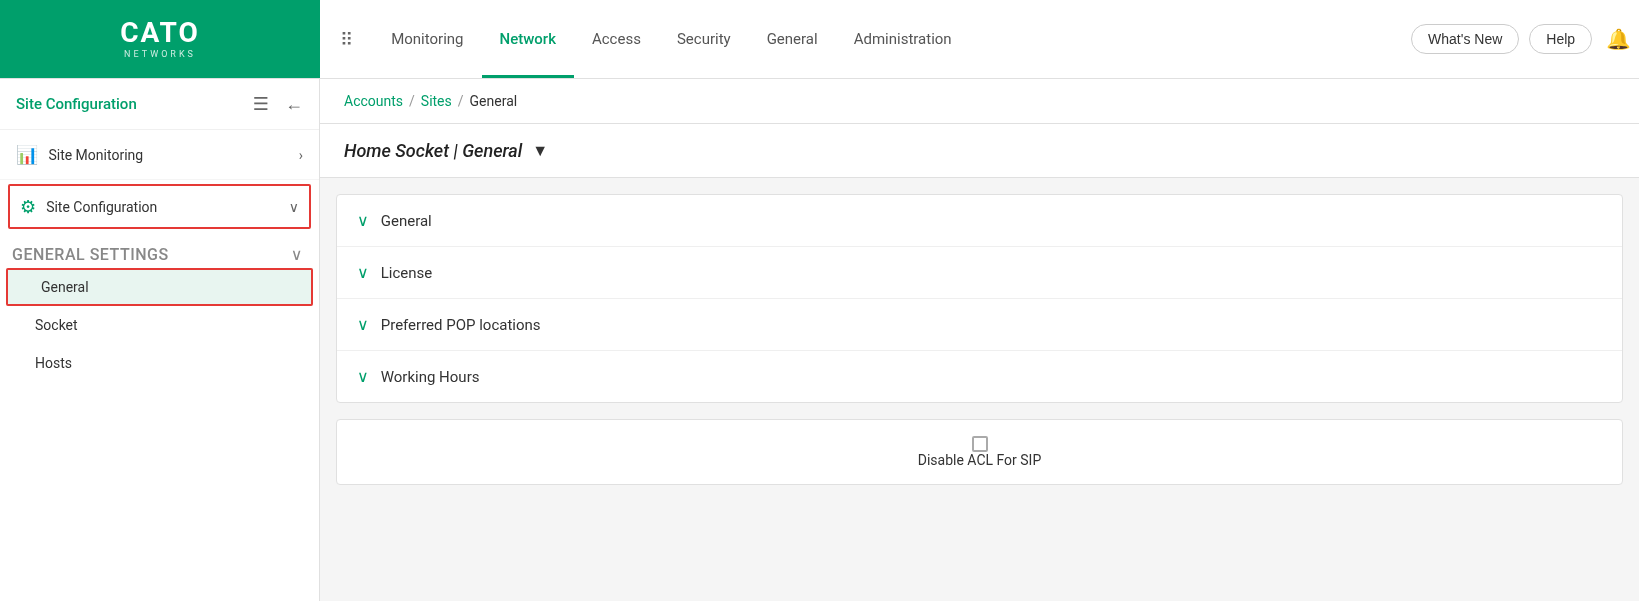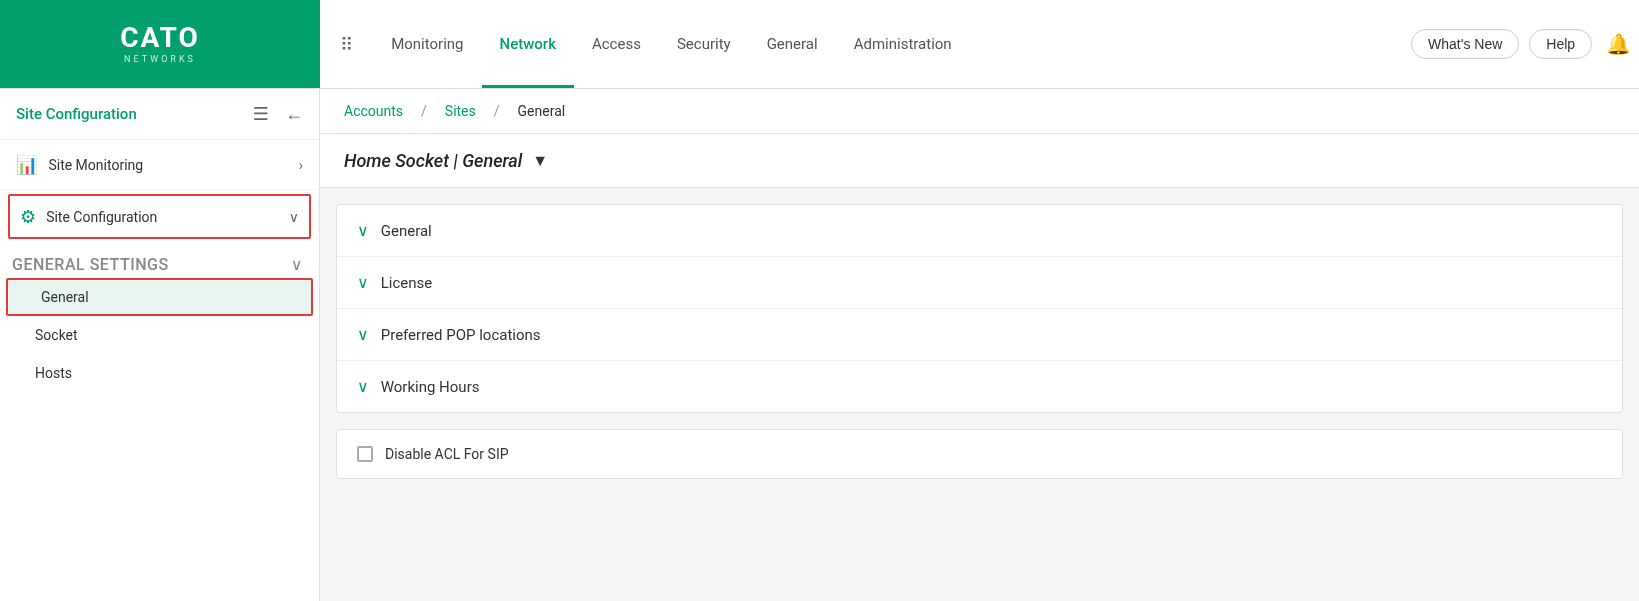--- a/index.html
+++ b/index.html
@@ -2,21 +2,21 @@
 <html><head>
   <meta charset="utf-8">
   <style>
     * { box-sizing: border-box; margin: 0; padding: 0; }
     body { font-family: 'Roboto', Arial, sans-serif; font-size: 14px; color: #333; display: flex; flex-direction: column; height: 601px; overflow: hidden; }
 
     
     .top-nav {
       display: flex;
       align-items: center;
-      height: 89px;
+      height: 79px;
       background: #fff;
       border-bottom: 1px solid #e0e0e0;
       flex-shrink: 0;
     }
     .logo-area {
       width: 320px;
       min-width: 320px;
       background: #009f6b;
       height: 100%;
       display: flex;
@@ -197,21 +197,21 @@
       display: flex;
       flex-direction: column;
     }
     .breadcrumb {
       padding: 14px 24px;
       background: #fff;
       border-bottom: 1px solid #e0e0e0;
       font-size: 14px;
       display: flex;
       align-items: center;
-      gap: 18px;
+      gap: 6px;
     }
     .breadcrumb-link {
       color: #009f6b;
       cursor: pointer;
       text-decoration: none;
     }
     .breadcrumb-sep { color: #999; }
     .breadcrumb-current { color: #333; }
 
     .page-header {
@@ -262,21 +262,21 @@
     .extra-section {
       margin: 0 16px 16px 16px;
       background: #fff;
       border: 1px solid #e0e0e0;
       border-radius: 4px;
     }
     .disable-acl-row {
       display: flex;
       align-items: center;
       padding: 16px 20px;
-      gap: 12px;
+      flex-direction: column;
     }
     .checkbox {
       width: 16px;
       height: 16px;
       border: 2px solid #aaa;
       border-radius: 2px;
       background: #fff;
       flex-shrink: 0;
       cursor: pointer;
     }

